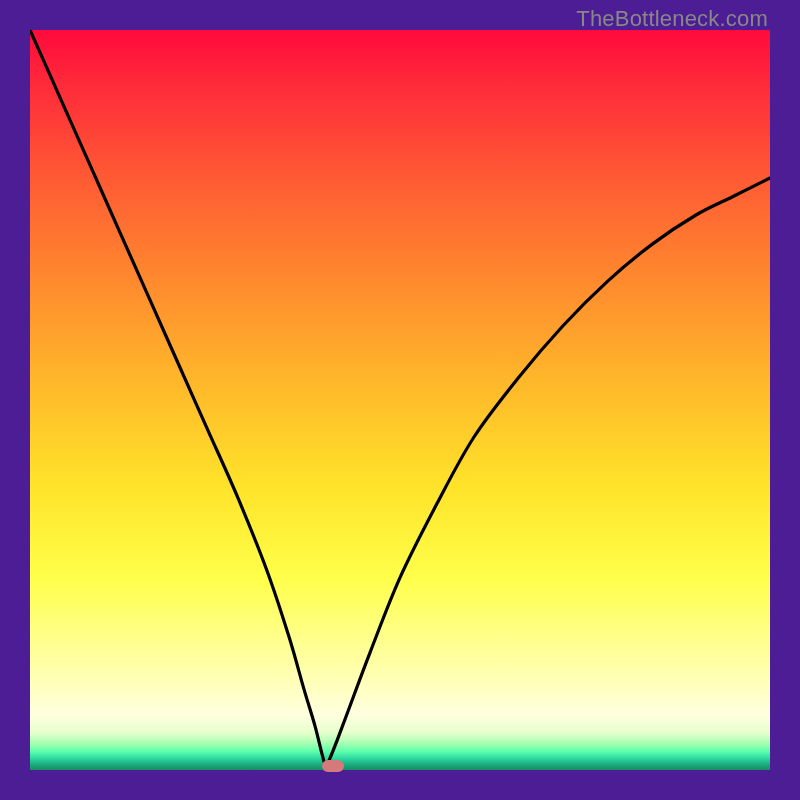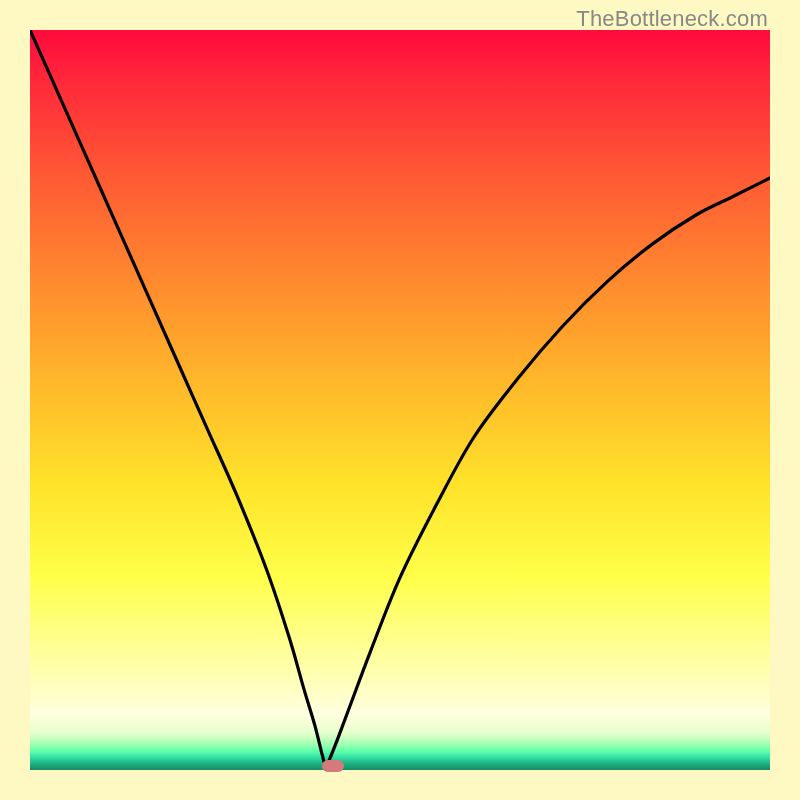--- a/index.html
+++ b/index.html
@@ -8,21 +8,21 @@
     width: 800px;
     height: 800px;
     overflow: hidden;
     background: #000;
     font-family: Arial, Helvetica, sans-serif;
   }
   .frame {
     position: relative;
     width: 800px;
     height: 800px;
-    background: #fef9c3;
+    background: #4c1d95;
   }
   .plot-area {
     position: absolute;
     left: 30px;
     top: 30px;
     width: 740px;
     height: 740px;
     background: linear-gradient(to bottom,
       #ff0a3c 0%,
       #ff2d3a 8%,

